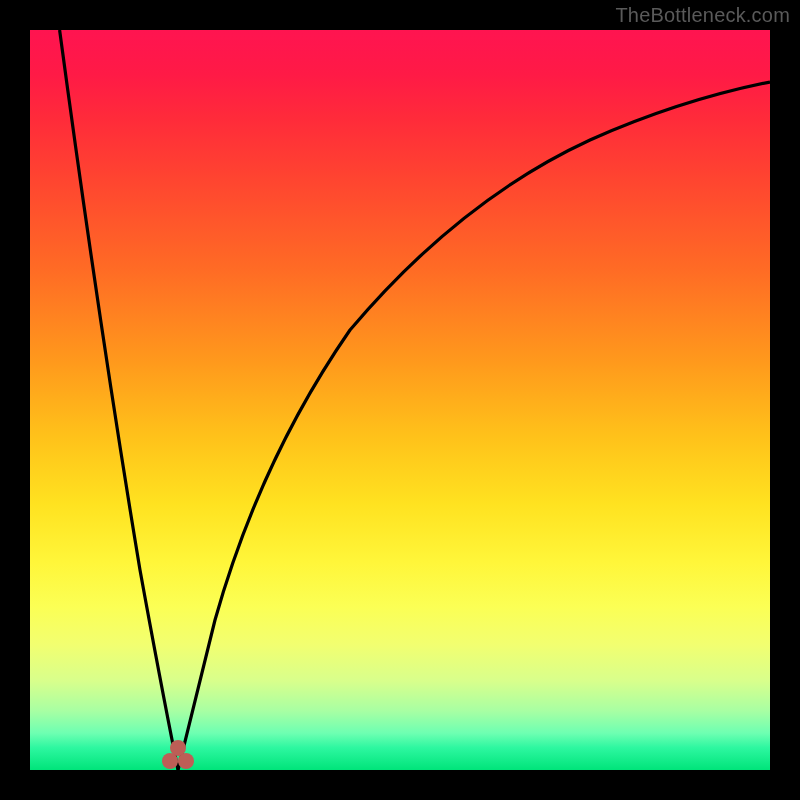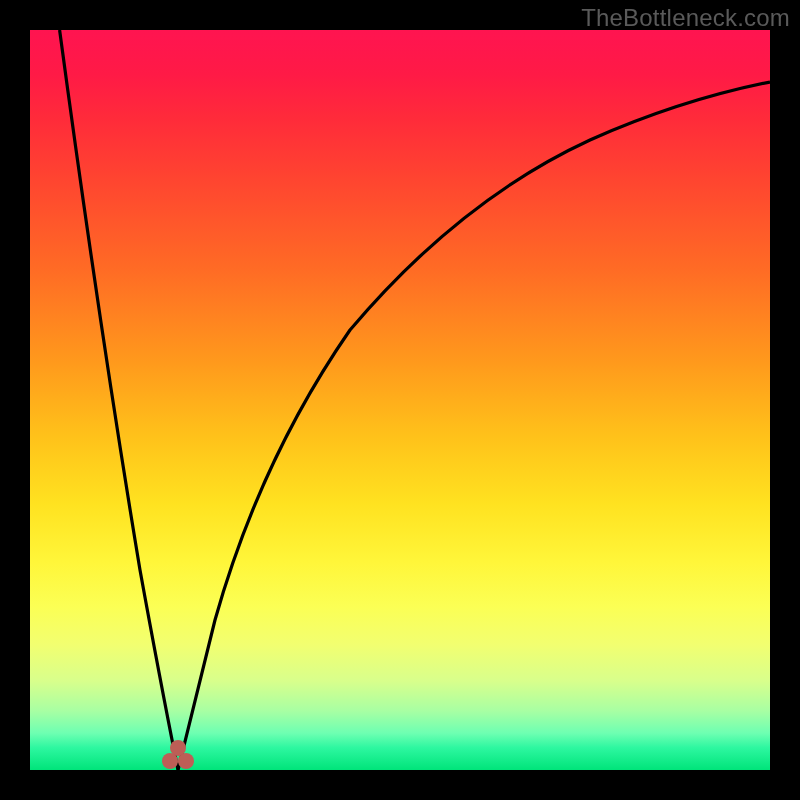--- a/index.html
+++ b/index.html
@@ -15,21 +15,21 @@
     position: relative;
     width: 800px;
     height: 800px;
     background: #000;
   }
   .watermark {
     position: absolute;
     top: 4px;
     right: 10px;
     color: #5a5a5a;
-    font-size: 24px;
+    font-size: 20px;
     font-weight: 500;
     letter-spacing: 0.2px;
     user-select: none;
   }
   .plot-area {
     position: absolute;
     left: 30px;
     top: 30px;
     width: 740px;
     height: 740px;

